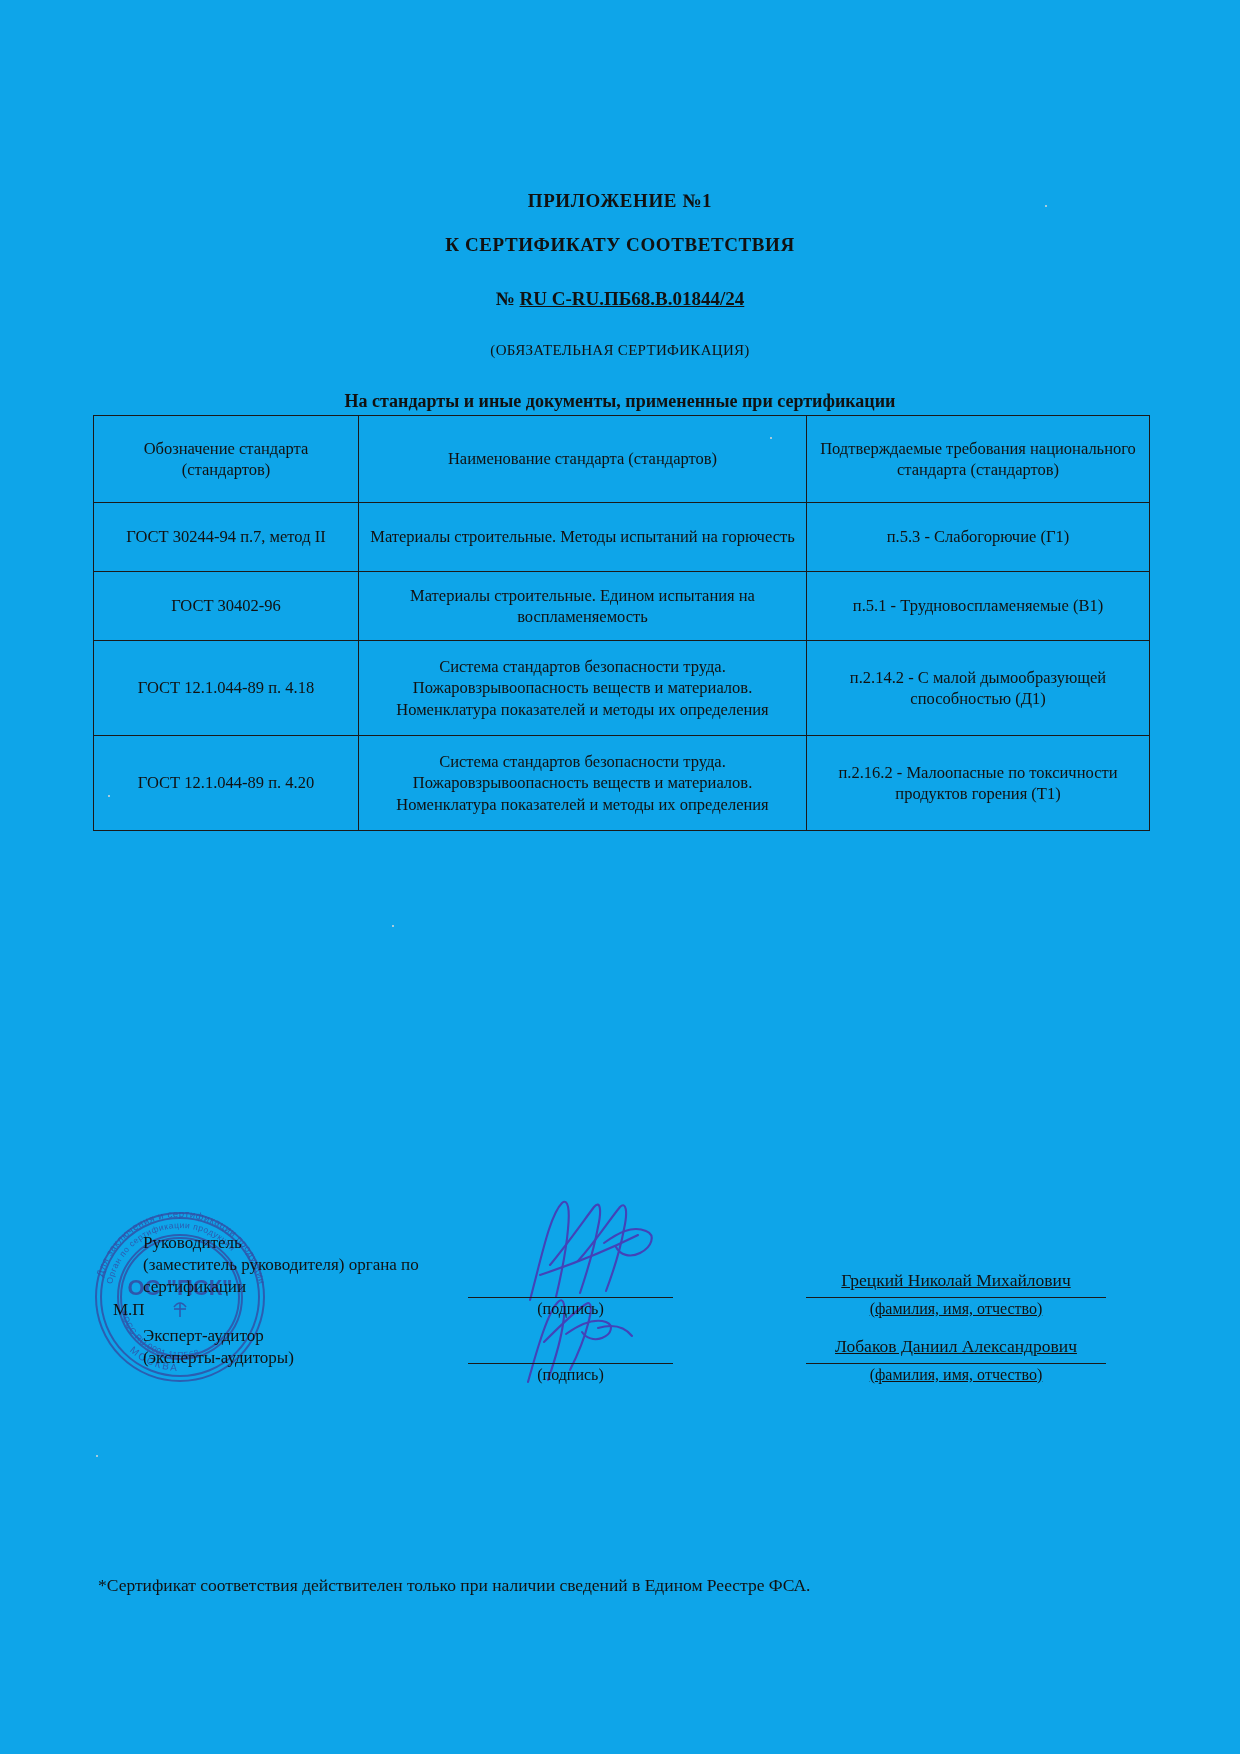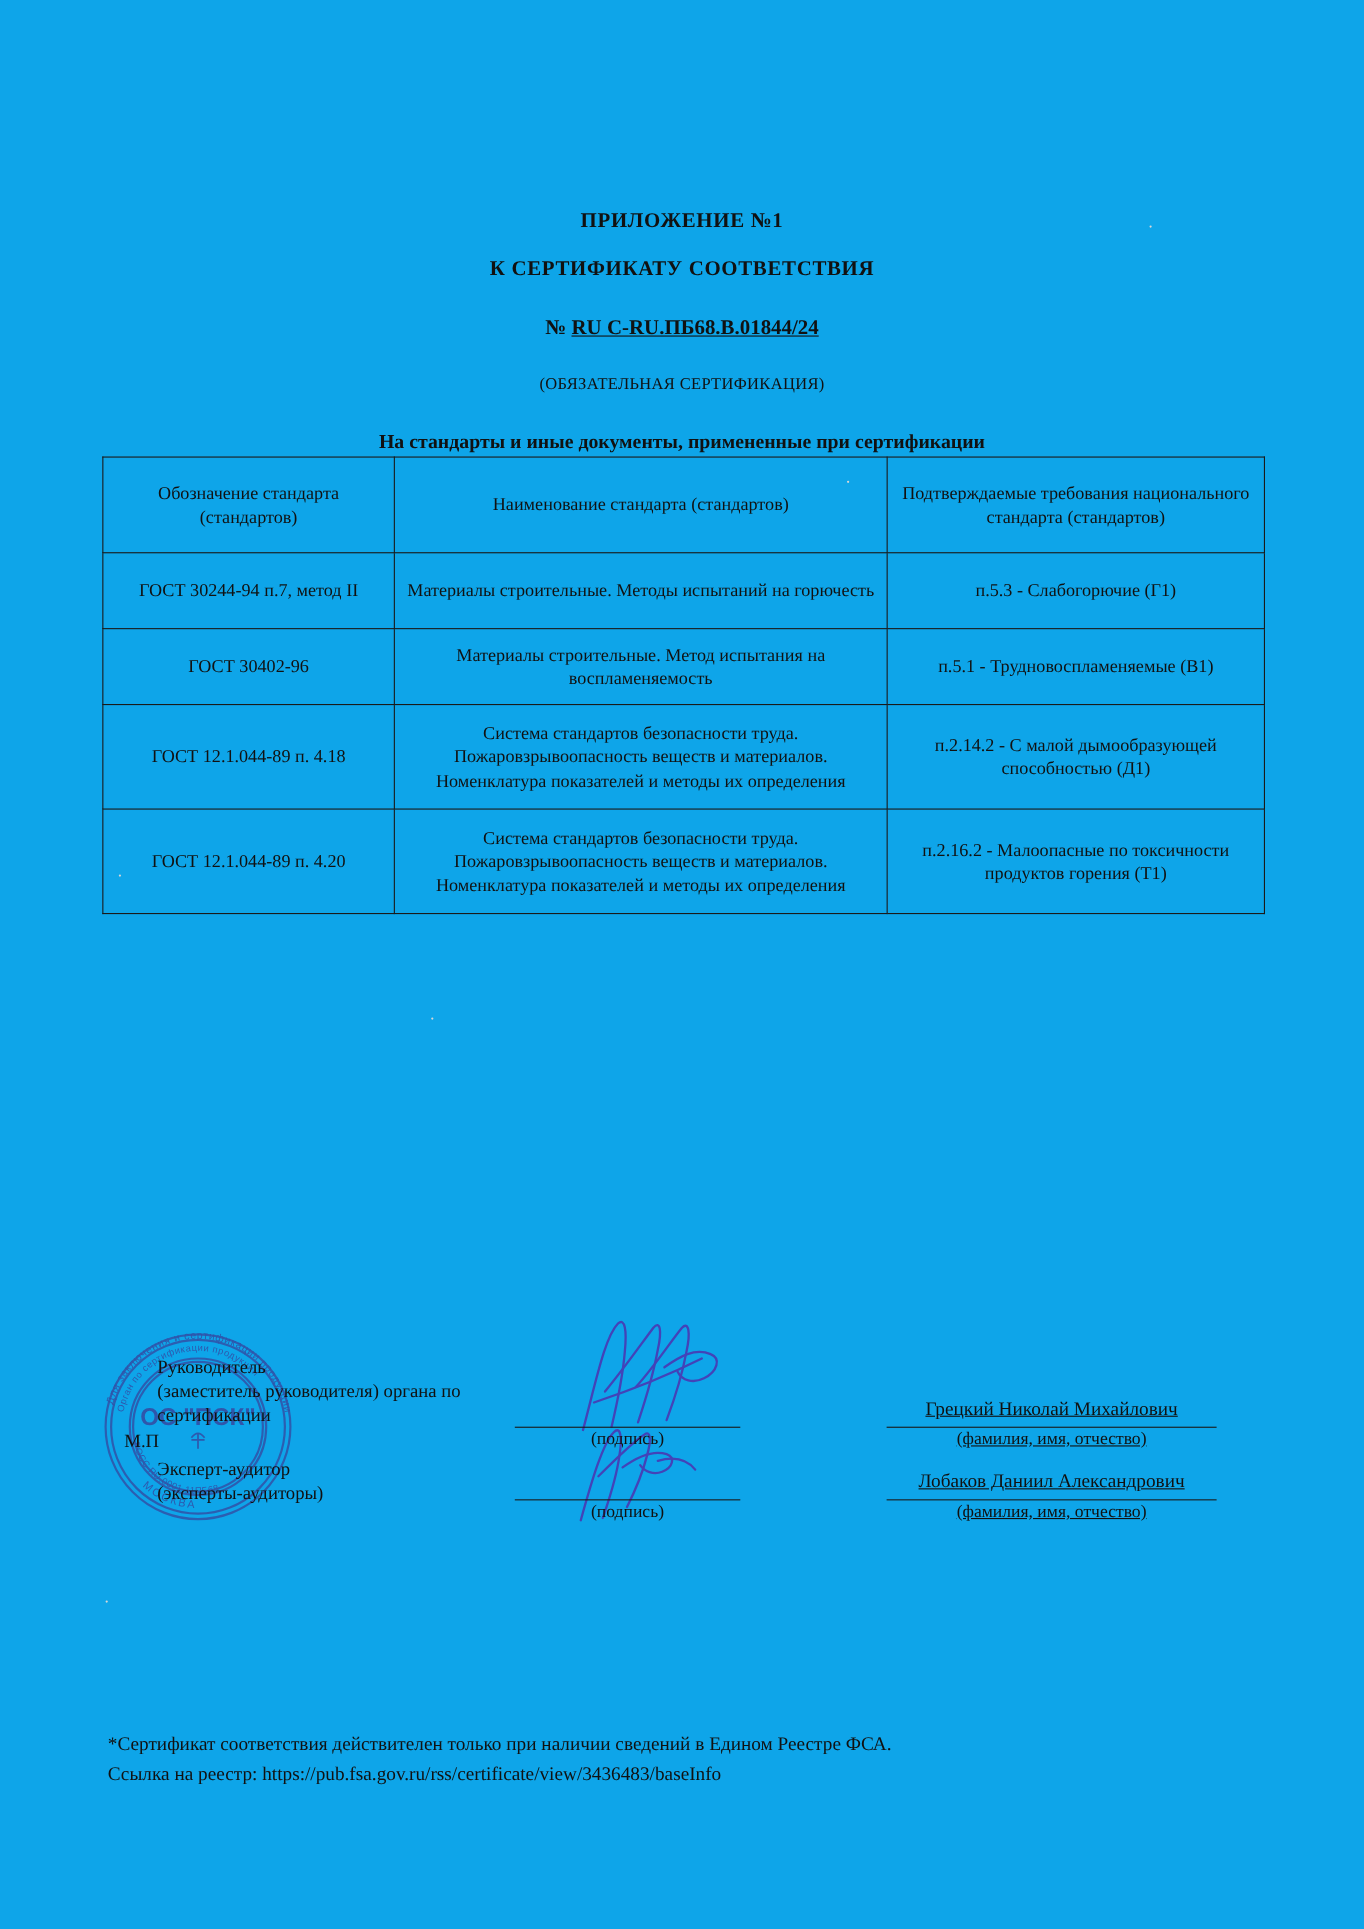--- a/index.html
+++ b/index.html
@@ -211,21 +211,21 @@
         </tr>
       </thead>
       <tbody>
         <tr class="r1">
           <td>ГОСТ 30244-94 п.7, метод II</td>
           <td>Материалы строительные. Методы испытаний на горючесть</td>
           <td>п.5.3 - Слабогорючие (Г1)</td>
         </tr>
         <tr class="r2">
           <td>ГОСТ 30402-96</td>
-          <td>Материалы строительные. Метод испытания на воспламеняемость</td>
+          <td>Материалы строительные. Едином испытания на воспламеняемость</td>
           <td>п.5.1 - Трудновоспламеняемые (В1)</td>
         </tr>
         <tr class="r3">
           <td>ГОСТ 12.1.044-89 п. 4.18</td>
           <td>Система стандартов безопасности труда. Пожаровзрывоопасность веществ и материалов. Номенклатура показателей и методы их определения</td>
           <td>п.2.14.2 - С малой дымообразующей способностью (Д1)</td>
         </tr>
         <tr class="r4">
           <td>ГОСТ 12.1.044-89 п. 4.20</td>
           <td>Система стандартов безопасности труда. Пожаровзрывоопасность веществ и материалов. Номенклатура показателей и методы их определения</td>
@@ -318,21 +318,20 @@
 
     <div class="sig-name n1">Грецкий Николай Михайлович</div>
     <div class="sig-name n2">Лобаков Даниил Александрович</div>
 
     <div class="sig-sub s1">(фамилия, имя, отчество)</div>
     <div class="sig-sub s2">(фамилия, имя, отчество)</div>
   </div>
 
   <div class="footer">
     <div>*Сертификат соответствия действителен только при наличии сведений в Едином Реестре ФСА.</div>
-    <div>Ссылка на реестр: https://pub.fsa.gov.ru/rss/certificate/view/3436483/baseInfo</div>
   </div>
 
   <div class="speck" style="left:1045px; top:205px;"></div>
   <div class="speck" style="left:770px; top:437px;"></div>
   <div class="speck" style="left:108px; top:795px;"></div>
   <div class="speck" style="left:392px; top:925px;"></div>
   <div class="speck" style="left:96px; top:1455px;"></div>
 
 </div>
 

